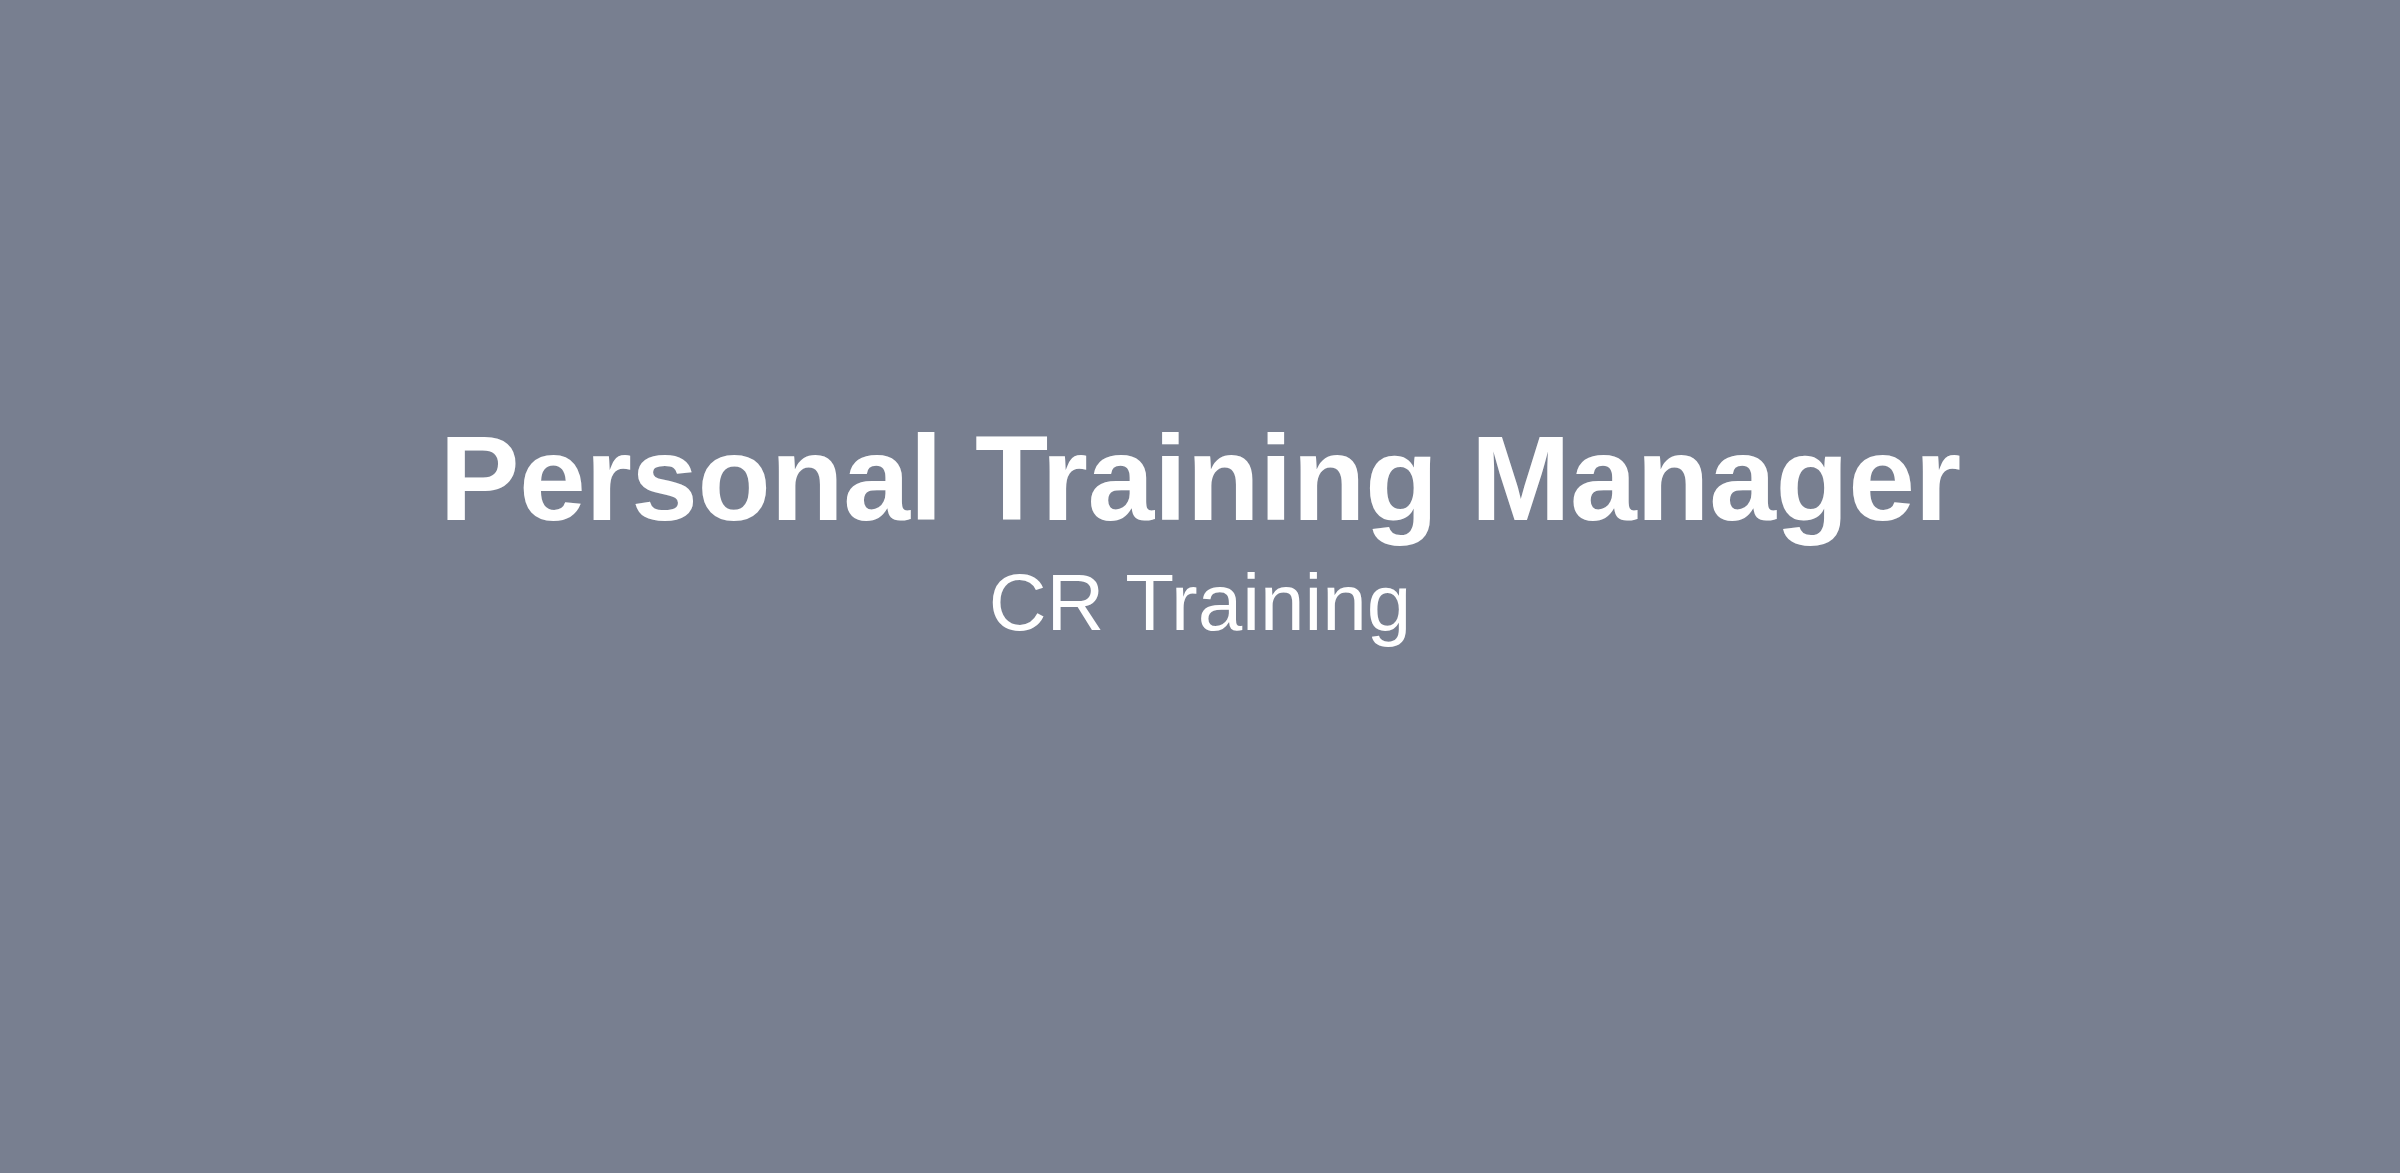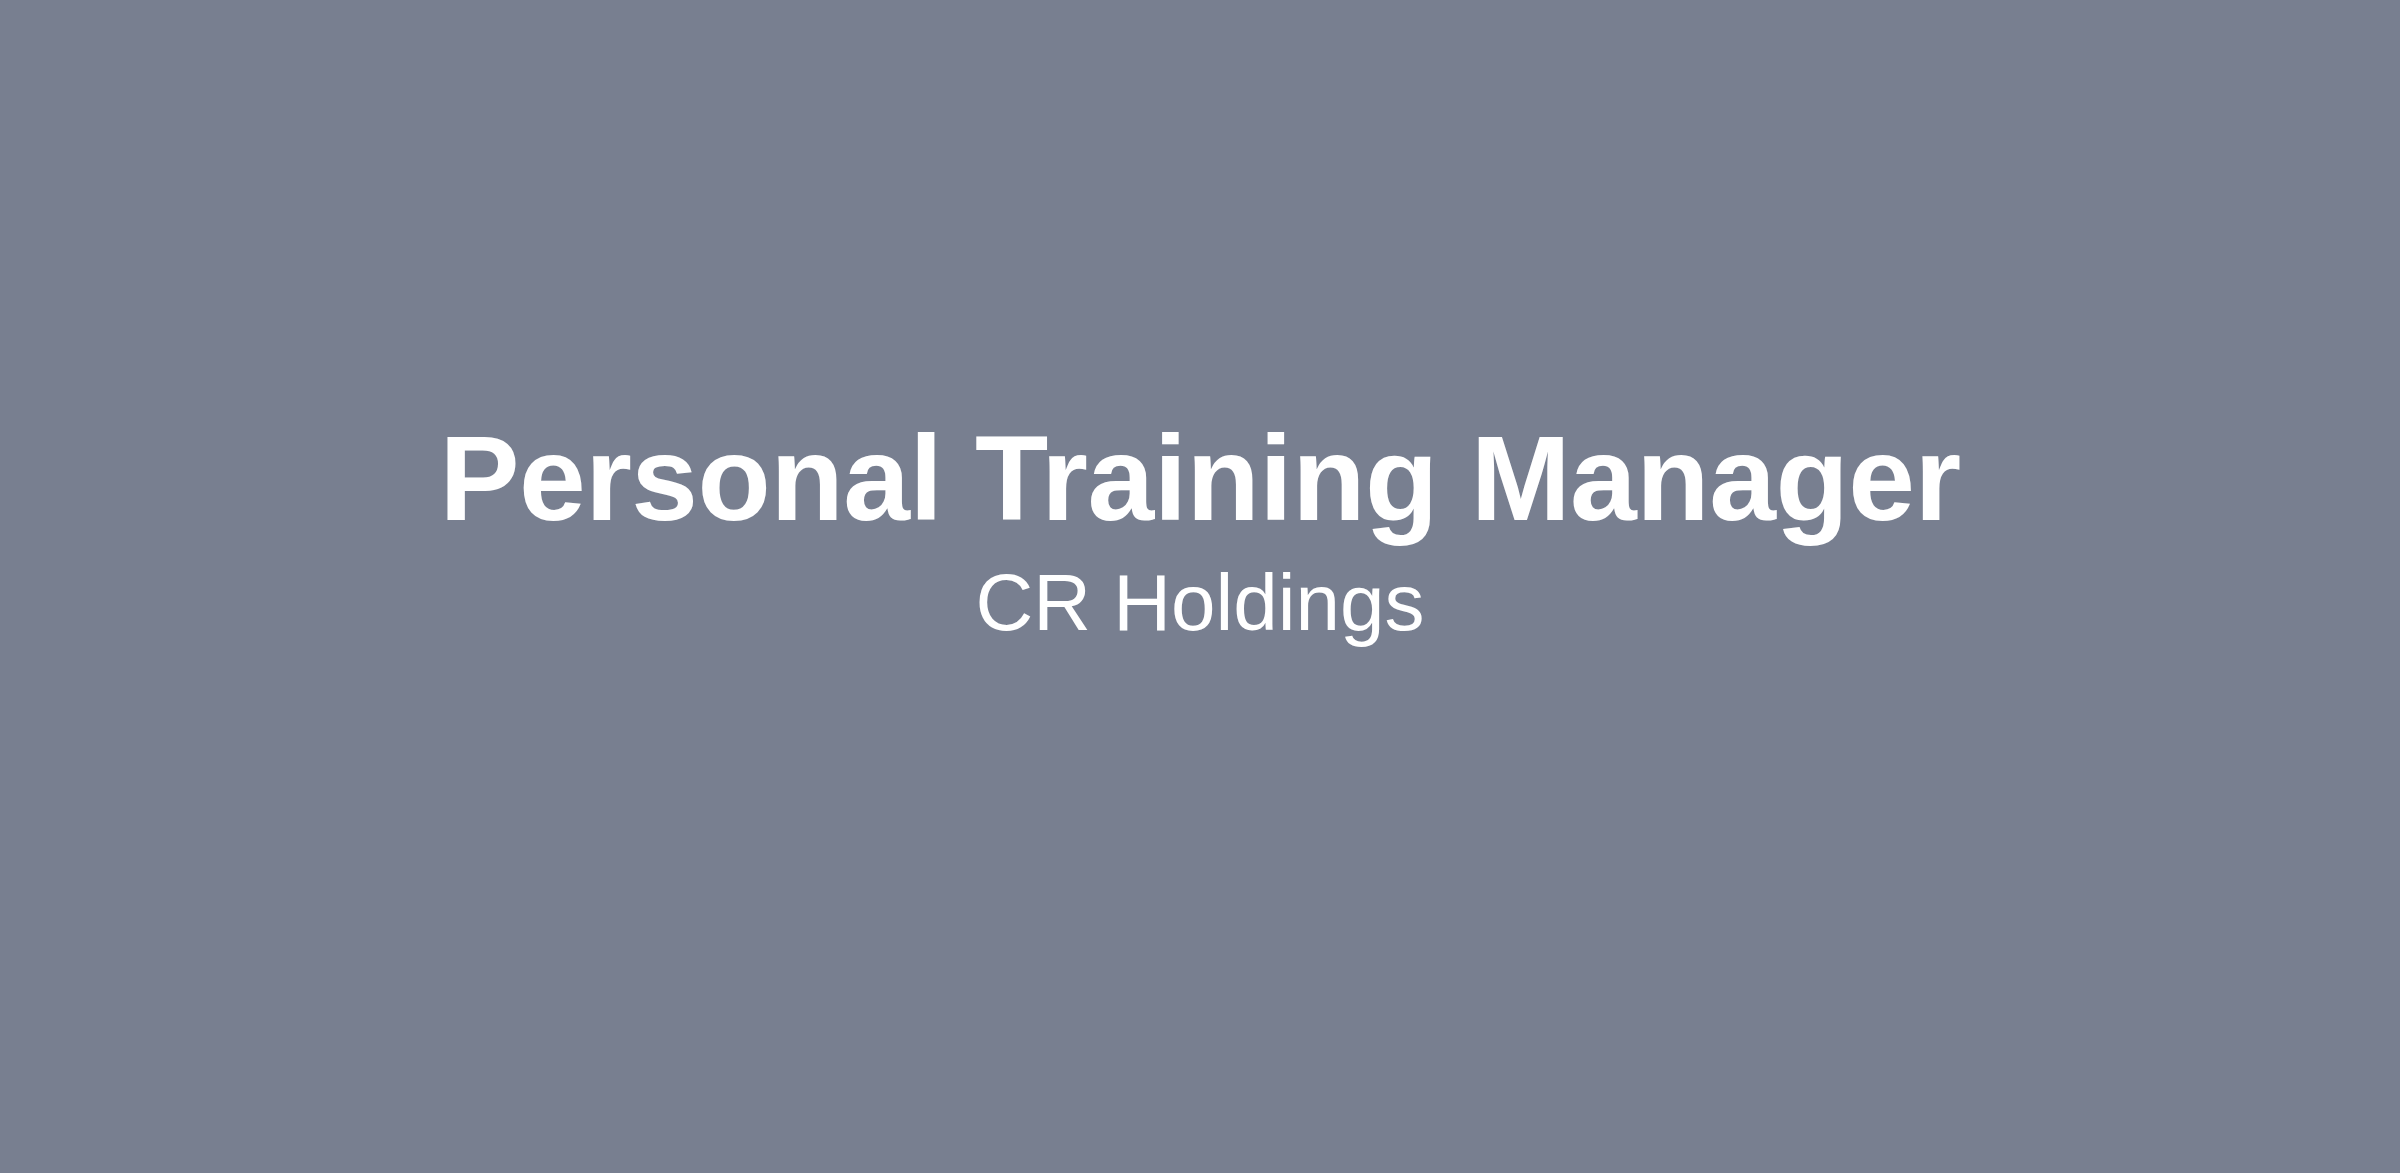--- a/index.html
+++ b/index.html
@@ -64,15 +64,15 @@
     white-space: nowrap;
     margin-top: 6px;
   }
 </style>
 </head>
 <body style="background: rgb(120, 127, 144);">
 
 <div class="app-screen" style="background: rgb(120, 127, 144);">
   <div class="title-block">
     <h1 class="app-title" style="color: rgb(255, 255, 255);">Personal Training Manager</h1>
-    <h2 class="app-subtitle" style="color: rgb(255, 255, 255);">CR Holdings</h2>
+    <h2 class="app-subtitle" style="color: rgb(255, 255, 255);">CR Training</h2>
   </div>
 </div>
 
 </body></html>

